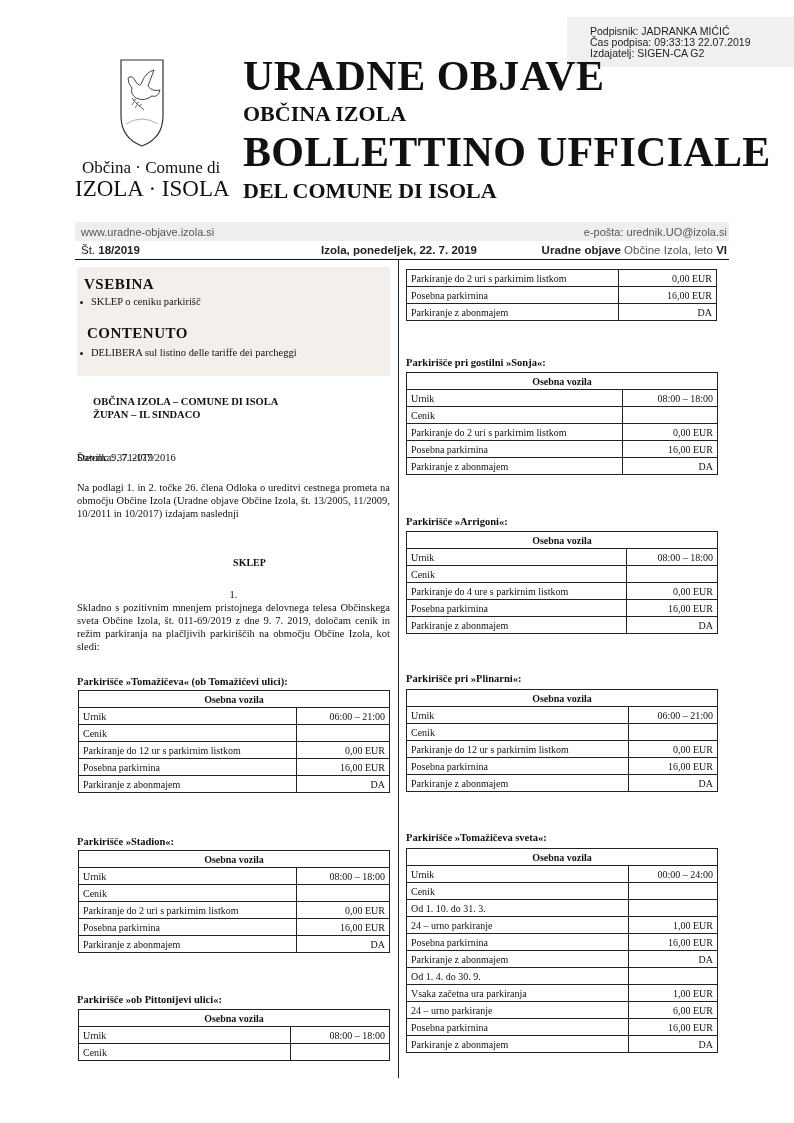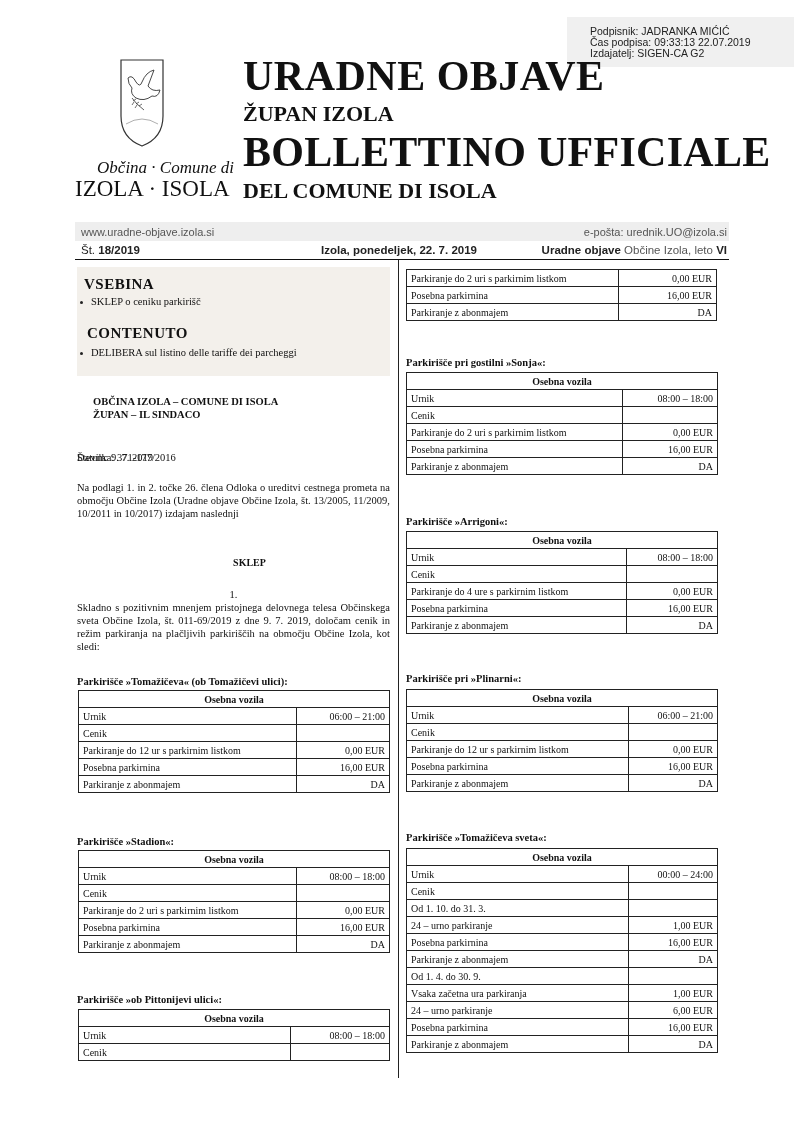--- a/index.html
+++ b/index.html
@@ -2,21 +2,21 @@
 <html><head>
 <meta charset="utf-8">
 <style>
   html, body { margin: 0; padding: 0; background: #ffffff; }
   body { width: 794px; height: 1123px; position: relative; overflow: hidden; font-family: "Liberation Serif", serif; color: #111; }
 
   .sig-box { position: absolute; left: 567px; top: 17px; width: 227px; height: 50px; background: #f0f0f0; font-family: "Liberation Sans", sans-serif; font-size: 10.5px; line-height: 11px; color: #222; padding: 9px 0 0 4px; box-sizing: border-box; }
   .sig-box div { white-space: nowrap; padding-left: 19px; }
 
   .logo { position: absolute; left: 118px; top: 58px; width: 48px; height: 90px; }
-  .logo-caption1 { position: absolute; left: 74px; top: 158px; width: 160px; font-style: italic; font-size: 17px; text-align: right; white-space: nowrap; }
+  .logo-caption1 { position: absolute; left: 82px; top: 158px; width: 160px; font-size: 17px; text-align: left; white-space: nowrap; }
   .logo-caption2 { position: absolute; left: 75px; top: 176px; font-size: 23px; white-space: nowrap; letter-spacing: 0px; }
 
   .title-line { position: absolute; left: 243px; font-weight: bold; white-space: nowrap; }
   .t1 { top: 52px; font-size: 42px; letter-spacing: 0.5px; }
   .t2 { top: 101px; font-size: 22px; }
   .t3 { top: 128px; font-size: 42px; letter-spacing: 0.3px; }
   .t4 { top: 178px; font-size: 22px; }
 
   .web-bar { position: absolute; left: 75px; top: 222px; width: 654px; height: 19px; background: #eeeeee; font-family: "Liberation Sans", sans-serif; font-size: 11px; color: #555; display: flex; justify-content: space-between; align-items: center; padding: 0 2px 0 6px; box-sizing: border-box; }
   .info-bar { position: absolute; left: 75px; top: 244px; width: 654px; height: 16px; font-family: "Liberation Sans", sans-serif; font-size: 11.5px; color: #222; border-bottom: 1.5px solid #111; box-sizing: border-box; }
@@ -61,21 +61,21 @@
   <path d="M3 2 H45 V58 Q45 80 24 88 Q3 80 3 58 Z" fill="#fff" stroke="#333" stroke-width="1.2"></path>
   <path d="M10 20 Q14 16 18 24 Q22 30 24 24 Q28 14 36 12 Q33 20 30 28 Q34 34 42 32 Q40 40 34 38 Q26 44 18 40 Q12 36 14 30 Q10 26 10 20 Z" fill="none" stroke="#333" stroke-width="0.9"></path>
   <path d="M14 40 Q18 46 26 52" fill="none" stroke="#333" stroke-width="0.8"></path>
   <path d="M15 43 l3 -2 M18 46 l3 -2 M21 48 l3 -2 M16 44 l-2 3 M19 47 l-2 3" stroke="#333" stroke-width="0.7"></path>
   <path d="M8 66 Q24 56 40 66" fill="none" stroke="#999" stroke-width="0.8"></path>
 </svg>
 <div class="logo-caption1">Občina · Comune di</div>
 <div class="logo-caption2">IZOLA · ISOLA</div>
 
 <div class="title-line t1">URADNE OBJAVE</div>
-<div class="title-line t2">ŽUPAN IZOLA</div>
+<div class="title-line t2">OBČINA IZOLA</div>
 <div class="title-line t3">BOLLETTINO UFFICIALE</div>
 <div class="title-line t4">DEL COMUNE DI ISOLA</div>
 
 <div class="web-bar">
   <span>www.uradne-objave.izola.si</span>
   <span>e-pošta: urednik.UO@izola.si</span>
 </div>
 
 <div class="info-bar">
   <span class="l"><span>Št.</span> <b>18/2019</b></span>

